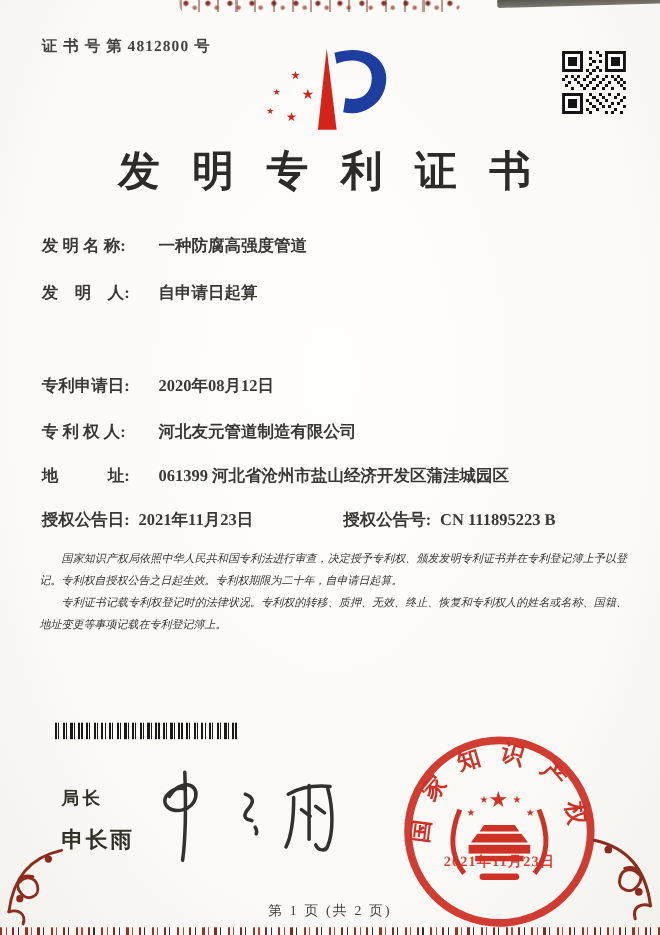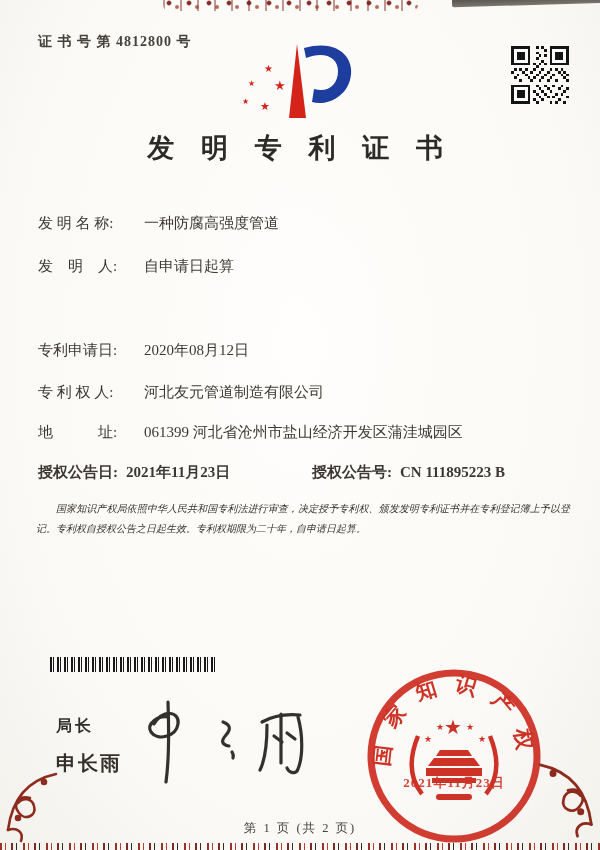--- a/index.html
+++ b/index.html
@@ -34,24 +34,24 @@
   }
   .corner-ornament{position:absolute;}
   .corner-ornament.bl{left:-2px;bottom:2px;}
   .corner-ornament.br{right:-2px;bottom:2px;transform:scaleX(-1);}
   
   .cert-no{position:absolute;left:38px;top:33px;font-size:14px;letter-spacing:1px;color:#45423d;font-weight:600;}
   .logo{position:absolute;left:240px;top:38px;}
   .qr{position:absolute;left:511px;top:46px;width:58px;height:58px;}
   .title{
     position:absolute;left:0;top:130px;width:100%;text-align:center;
-    font-size:27px;font-weight:bold;letter-spacing:10px;color:#2d2b28;
-  }
-  
-  .field-row{position:absolute;left:38px;width:540px;font-size:15px;font-weight:400;display:flex;color:#3b3834;}
+    font-size:38px;font-weight:bold;letter-spacing:10px;color:#2d2b28;
+  }
+  
+  .field-row{position:absolute;left:38px;width:540px;font-size:15px;font-weight:700;display:flex;color:#3b3834;}
   .field-label{flex:0 0 106px;white-space:nowrap;}
   .field-value{white-space:nowrap;}
   .grant-row{position:absolute;left:38px;top:463px;width:540px;font-size:15px;font-weight:600;color:#3b3834;}
   .grant-no-pair{position:absolute;left:274px;top:0;white-space:nowrap;}
   .grant-label{margin-right:8px;}
   
   .body-text{
     position:absolute;left:36px;top:499px;width:534px;
     font-size:10px;line-height:20px;text-align:justify;color:#37342f;
   }
@@ -141,20 +141,21 @@
 
   <div class="grant-row">
     <span class="grant-label">授权公告日:</span><span>2021年11月23日</span>
     <span class="grant-no-pair">
       <span class="grant-label">授权公告号:</span><span>CN 111895223 B</span>
     </span>
   </div>
 
   <div class="body-text">
     <p>国家知识产权局依照中华人民共和国专利法进行审查，决定授予专利权、颁发发明专利证书并在专利登记簿上予以登记。专利权自授权公告之日起生效。专利权期限为二十年，自申请日起算。</p>
+    <p>专利证书记载专利权登记时的法律状况。专利权的转移、质押、无效、终止、恢复和专利权人的姓名或名称、国籍、地址变更等事项记载在专利登记簿上。</p>
   </div>
 
   <div class="barcode"></div>
 
   <div class="director-title">局长</div>
   <div class="director-name">申长雨</div>
 
   <div class="signature">
     <svg width="210" height="95" viewBox="0 0 210 95" fill="none" stroke="#33312e" stroke-width="3.2" stroke-linecap="round">
       <path d="M26,32 c10,-16 26,-12 24,0 c-2,13 -21,17 -27,8 c-5,-8 7,-17 17,-15"></path>

